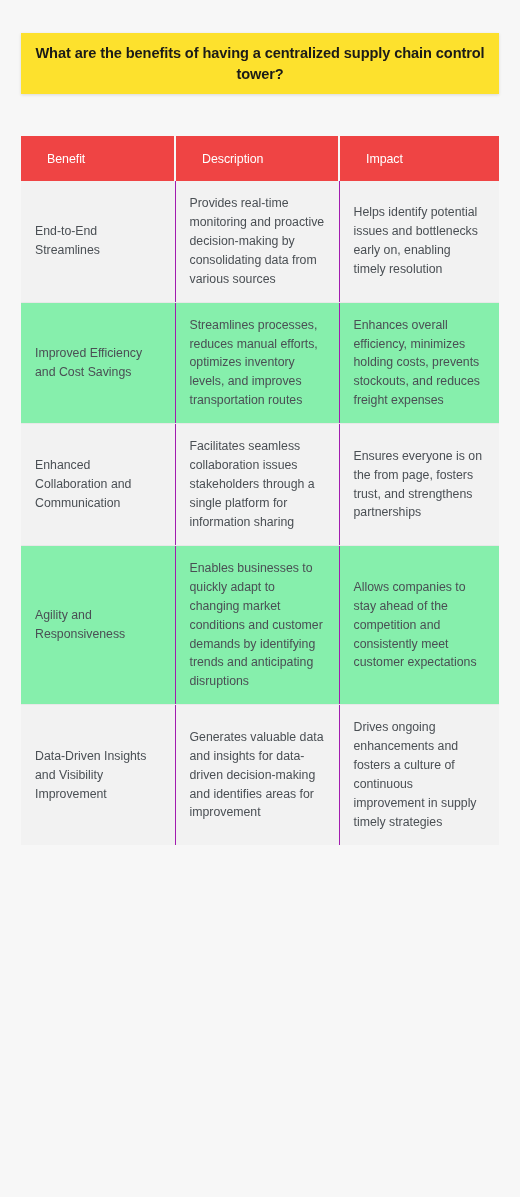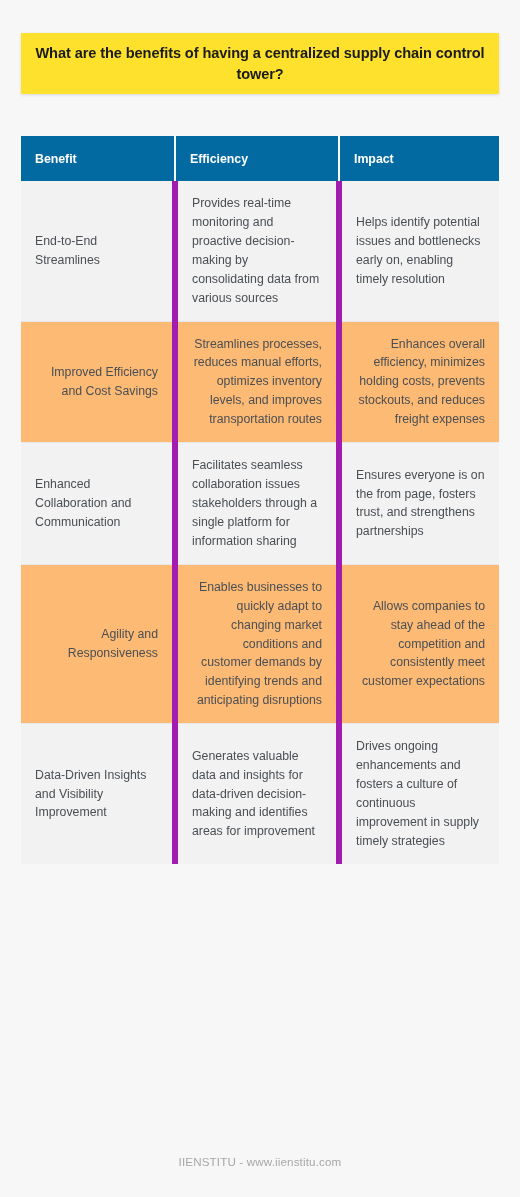--- a/index.html
+++ b/index.html
@@ -52,46 +52,46 @@
   table.benefits {
     width: 478px;
     border-collapse: collapse;
     table-layout: fixed;
     background: #ffffff;
   }
   table.benefits col.c-benefit { width: 154px; }
   table.benefits col.c-desc { width: 164px; }
   table.benefits col.c-impact { width: 160px; }
   table.benefits thead th {
-    background: #0369a1;
+    background: #ef4444;
     color: #ffffff;
     font-size: 12.4px;
-    font-weight: bold;
+    font-weight: normal;
     text-align: left;
     vertical-align: middle;
     height: 45px;
-    padding: 0 14px;
+    padding: 0 26px;
     box-sizing: border-box;
     border-right: 2px solid #f7f7f7;
     letter-spacing: -0.05px;
   }
   table.benefits thead th:last-child { border-right: none; }
   table.benefits tbody td {
     font-size: 12.3px;
     color: #4a4f54;
     line-height: 1.54;
     vertical-align: middle;
     padding: 13px 14px;
     box-sizing: border-box;
-    border-right: 6px solid #a21caf;
+    border-right: 1px solid #a21caf;
     border-bottom: 1px solid #e8e8e8;
   }
   table.benefits tbody td:last-child { border-right: none; }
   table.benefits tbody tr.odd td { background: #f2f2f2; }
-  table.benefits tbody tr.even td { background: #fdba74; text-align: right; }
+  table.benefits tbody tr.even td { background: #86efac; }
   table.benefits tbody tr:last-child td { border-bottom: none; }
   .footer {
     position: absolute;
     left: 0;
     top: 1140px;
     width: 520px;
     text-align: center;
   }
   .footer-text {
     font-size: 11.6px;
@@ -111,21 +111,21 @@
   <div class="table-wrap">
     <table class="benefits">
       <colgroup>
         <col class="c-benefit">
         <col class="c-desc">
         <col class="c-impact">
       </colgroup>
       <thead>
         <tr>
           <th>Benefit</th>
-          <th>Efficiency</th>
+          <th>Description</th>
           <th>Impact</th>
         </tr>
       </thead>
       <tbody>
         <tr class="odd">
           <td>End-to-End Streamlines</td>
           <td>Provides real-time monitoring and proactive decision-making by consolidating data from various sources</td>
           <td>Helps identify potential issues and bottlenecks early on, enabling timely resolution</td>
         </tr>
         <tr class="even">
@@ -145,17 +145,14 @@
         </tr>
         <tr class="odd">
           <td>Data-Driven Insights and Visibility Improvement</td>
           <td>Generates valuable data and insights for data-driven decision-making and identifies areas for improvement</td>
           <td>Drives ongoing enhancements and fosters a culture of continuous improvement in supply timely strategies</td>
         </tr>
       </tbody>
     </table>
   </div>
 
-  <div class="footer">
-    <span class="footer-text">IIENSTITU - www.iienstitu.com</span>
-  </div>
 
 </div>
 
 </body></html>

